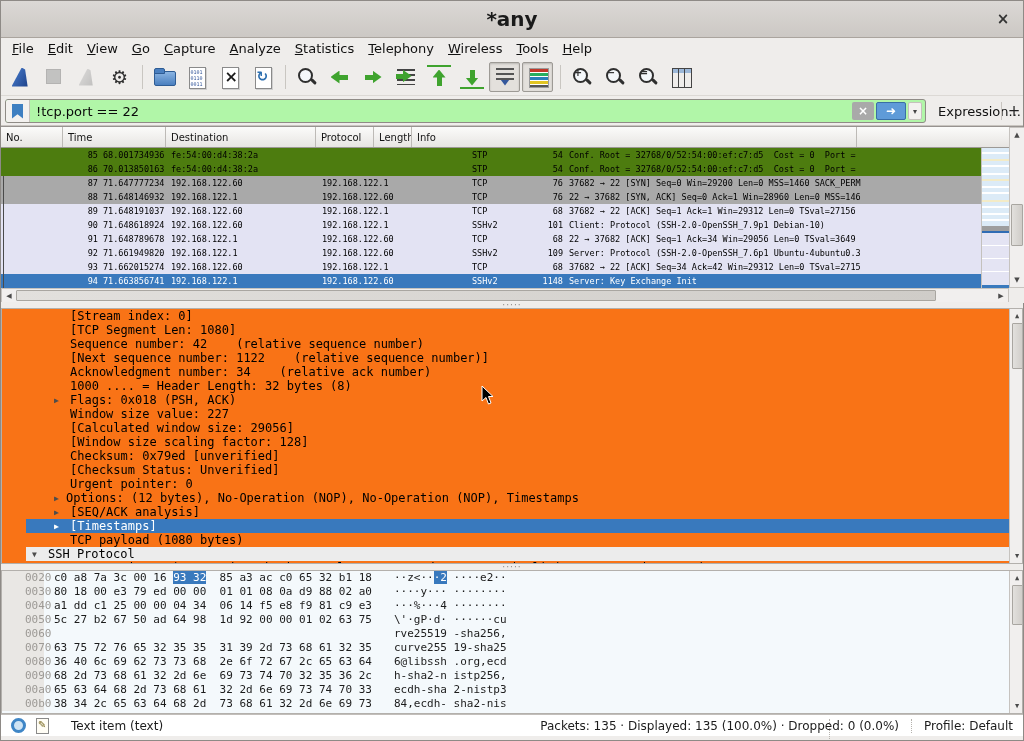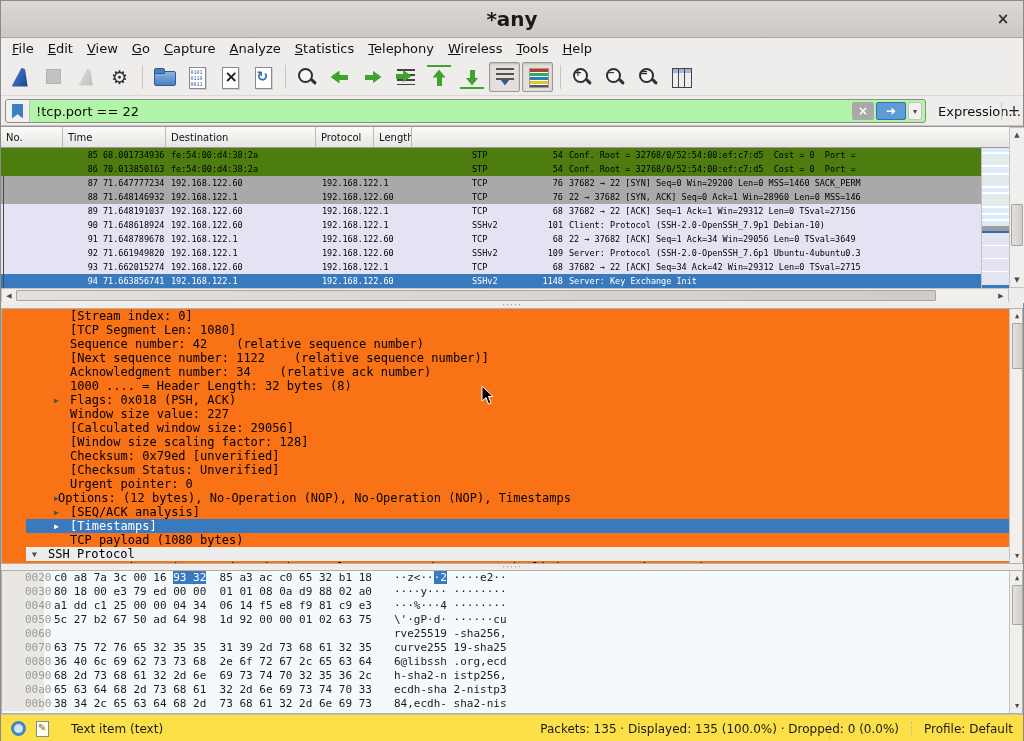--- a/index.html
+++ b/index.html
@@ -194,21 +194,21 @@
   .hxrow { position:relative; height:14px; line-height:14px; white-space:pre; color:#1b1b1b; }
   .hx-off { position:absolute; left:0; top:0; width:42px; height:14px; background:#e9e7e4;
     color:#9c9995; padding-left:23px; }
   .hx-bytes { position:absolute; left:52px; top:0; }
   .hx-ascii { position:absolute; left:392px; top:0; }
   .hx-hl { background:#3979bd; color:#fff; }
   #hex-vscroll { left:1007px; top:0; width:16px; height:142px; border:0; border-left:1px solid #c6c3bf; }
   #hex-vthumb { left:2px; top:14px; width:12px; height:40px; }
 
   
-  #statusbar { position:absolute; left:0; top:713px; width:100%; height:28px; background:#fde047;
+  #statusbar { position:absolute; left:0; top:713px; width:100%; height:22px; background:#ffffff;
     border-top:1px solid #c2beba; display:flex; align-items:center; font-size:12px; color:#1c1c1c; }
   #expert-btn { margin-left:10px; width:15px; height:15px; border-radius:50%;
     border:3px solid #3f86c6; background:#cfe4f4; }
   #comment-btn { position:relative; margin-left:10px; width:13px; height:16px; background:#fffdf5;
     border:1px solid #8a8a8a; }
   #comment-btn::after { content:"✎"; position:absolute; left:1px; top:0px; font-size:10px; color:#7a6a20; }
   #status-left { margin-left:22px; }
   #status-right { position:absolute; right:10px; display:flex; align-items:center; }
   #status-packets { padding-right:12px; border-right:1px dotted #b5b2ad; }
   #status-profile { padding-left:12px; }
@@ -344,20 +344,21 @@
     <span id="add-filter-btn">+</span>
   </div>
 
   <div id="plist">
     <div id="plist-header">
         <div class="hcell" style="width: 62px;">No.</div>
         <div class="hcell" style="width: 103px;">Time</div>
         <div class="hcell" style="width: 150px;">Destination</div>
         <div class="hcell" style="width: 58px;">Protocol</div>
         <div class="hcell" style="width: 38px;">Length</div>
+        <div class="hcell" style="width: 445px;">Info</div>
       </div>
     <div id="plist-rows">
         <div class="prow c-white"><span class="pc-no">85</span><span class="pc-time">68.001734936</span><span class="pc-src">fe:54:00:d4:38:2a</span><span class="pc-dst"></span><span class="pc-proto">STP</span><span class="pc-len">54</span><span class="pc-info">Conf. Root = 32768/0/52:54:00:ef:c7:d5  Cost = 0  Port =</span></div>
         <div class="prow c-white"><span class="pc-no">86</span><span class="pc-time">70.013850163</span><span class="pc-src">fe:54:00:d4:38:2a</span><span class="pc-dst"></span><span class="pc-proto">STP</span><span class="pc-len">54</span><span class="pc-info">Conf. Root = 32768/0/52:54:00:ef:c7:d5  Cost = 0  Port =</span></div>
         <div class="prow c-gray"><span class="pbracket"></span><span class="pc-no">87</span><span class="pc-time">71.647777234</span><span class="pc-src">192.168.122.60</span><span class="pc-dst">192.168.122.1</span><span class="pc-proto">TCP</span><span class="pc-len">76</span><span class="pc-info">37682 → 22 [SYN] Seq=0 Win=29200 Len=0 MSS=1460 SACK_PERM</span></div>
         <div class="prow c-gray"><span class="pbracket"></span><span class="pc-no">88</span><span class="pc-time">71.648146932</span><span class="pc-src">192.168.122.1</span><span class="pc-dst">192.168.122.60</span><span class="pc-proto">TCP</span><span class="pc-len">76</span><span class="pc-info">22 → 37682 [SYN, ACK] Seq=0 Ack=1 Win=28960 Len=0 MSS=146</span></div>
         <div class="prow c-lavender"><span class="pbracket"></span><span class="pc-no">89</span><span class="pc-time">71.648191037</span><span class="pc-src">192.168.122.60</span><span class="pc-dst">192.168.122.1</span><span class="pc-proto">TCP</span><span class="pc-len">68</span><span class="pc-info">37682 → 22 [ACK] Seq=1 Ack=1 Win=29312 Len=0 TSval=27156</span></div>
         <div class="prow c-lavender"><span class="pbracket"></span><span class="pc-no">90</span><span class="pc-time">71.648618924</span><span class="pc-src">192.168.122.60</span><span class="pc-dst">192.168.122.1</span><span class="pc-proto">SSHv2</span><span class="pc-len">101</span><span class="pc-info">Client: Protocol (SSH-2.0-OpenSSH_7.9p1 Debian-10)</span></div>
         <div class="prow c-lavender"><span class="pbracket"></span><span class="pc-no">91</span><span class="pc-time">71.648789678</span><span class="pc-src">192.168.122.1</span><span class="pc-dst">192.168.122.60</span><span class="pc-proto">TCP</span><span class="pc-len">68</span><span class="pc-info">22 → 37682 [ACK] Seq=1 Ack=34 Win=29056 Len=0 TSval=3649</span></div>
         <div class="prow c-lavender"><span class="pbracket"></span><span class="pc-no">92</span><span class="pc-time">71.661949820</span><span class="pc-src">192.168.122.1</span><span class="pc-dst">192.168.122.60</span><span class="pc-proto">SSHv2</span><span class="pc-len">109</span><span class="pc-info">Server: Protocol (SSH-2.0-OpenSSH_7.6p1 Ubuntu-4ubuntu0.3</span></div>
@@ -422,21 +423,21 @@
         <div class="dline"><span class="dtext" style="left: 44px;">[Next sequence number: 1122    (relative sequence number)]</span></div>
         <div class="dline"><span class="dtext" style="left: 44px;">Acknowledgment number: 34    (relative ack number)</span></div>
         <div class="dline"><span class="dtext" style="left: 44px;">1000 .... = Header Length: 32 bytes (8)</span></div>
         <div class="dline"><span class="darrow" style="left: 28px;">▶</span><span class="dtext" style="left: 44px;">Flags: 0x018 (PSH, ACK)</span></div>
         <div class="dline"><span class="dtext" style="left: 44px;">Window size value: 227</span></div>
         <div class="dline"><span class="dtext" style="left: 44px;">[Calculated window size: 29056]</span></div>
         <div class="dline"><span class="dtext" style="left: 44px;">[Window size scaling factor: 128]</span></div>
         <div class="dline"><span class="dtext" style="left: 44px;">Checksum: 0x79ed [unverified]</span></div>
         <div class="dline"><span class="dtext" style="left: 44px;">[Checksum Status: Unverified]</span></div>
         <div class="dline"><span class="dtext" style="left: 44px;">Urgent pointer: 0</span></div>
-        <div class="dline"><span class="darrow" style="left: 28px;">▶</span><span class="dtext" style="left: 32px;">Options: (12 bytes), No-Operation (NOP), No-Operation (NOP), Timestamps</span></div>
+        <div class="dline"><span class="darrow" style="left: 28px;">▶</span><span class="dtext" style="left: 40px;">Options: (12 bytes), No-Operation (NOP), No-Operation (NOP), Timestamps</span></div>
         <div class="dline"><span class="darrow" style="left: 28px;">▶</span><span class="dtext" style="left: 44px;">[SEQ/ACK analysis]</span></div>
         <div class="dline sel"><span class="darrow" style="left: 28px;">▶</span><span class="dtext" style="left: 44px;">[Timestamps]</span></div>
         <div class="dline"><span class="dtext" style="left: 44px;">TCP payload (1080 bytes)</span></div>
         <div class="dline hov"><span class="darrow" style="left: 6px;">▼</span><span class="dtext" style="left: 22px;">SSH Protocol</span></div>
         <div class="dline"><span class="darrow" style="left: 28px;">▶</span><span class="dtext" style="left: 44px;">SSH Version 2 (encryption:chacha20-poly1305@openssh.com mac:&lt;implicit&gt; compression:none)</span></div>
       </div>
     <div class="sb" id="details-vscroll">
       <span class="sb-arrow" style="top:1px">▲</span>
       <div class="sb-thumb" id="details-vthumb"></div>
       <span class="sb-arrow" style="bottom:1px">▼</span>

